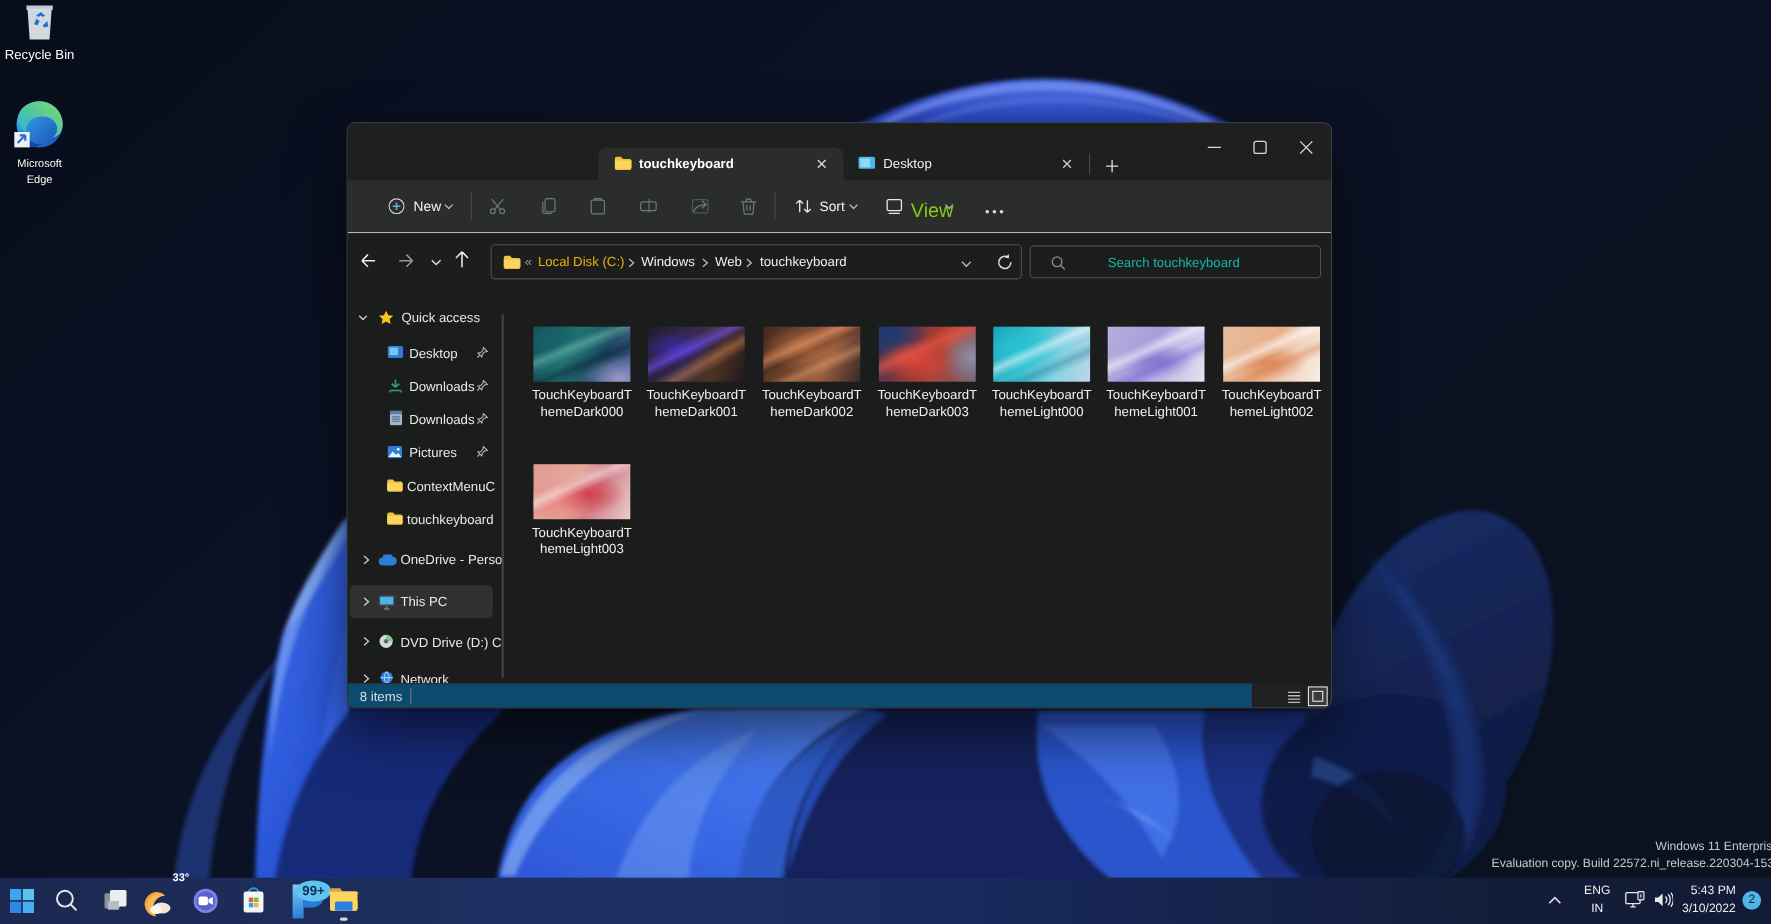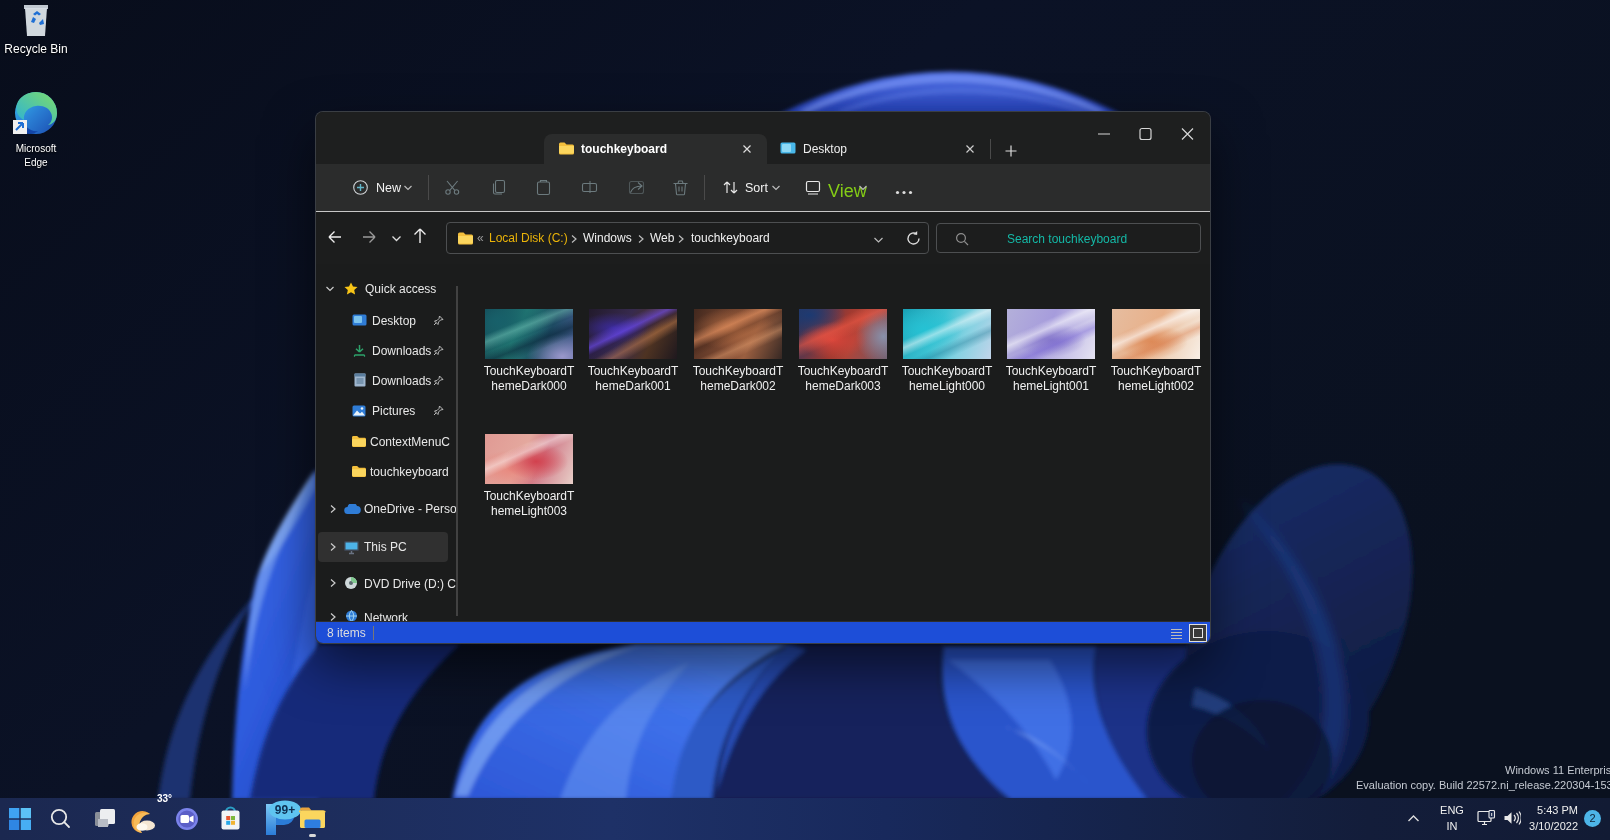--- a/index.html
+++ b/index.html
@@ -386,40 +386,40 @@
         </svg>
       <svg class="abs" style="left:27px;top:346px" width="17" height="12" viewBox="0 0 17 12">
           <circle cx="8.5" cy="6" r="5.5" fill="#2f7cd6"></circle>
           <path d="M3,6 h11 M8.5,0.5 a8,8 0 0 1 0,11 M8.5,0.5 a8,8 0 0 0 0,11" stroke="#9fd1f0" stroke-width="1" fill="none"></path>
         </svg>
       <span class="abs" style="left:48px;top:347px;">Network</span>
     </div>
 
     <div class="abs" style="left:140px;top:174px;width:2px;height:330px;background:#424242;"></div>
 
-    <div class="abs" id="files" style="left:150px;top:152px;width:744px;height:357px;">
+    <div class="abs" id="files" style="left:150px;top:140px;width:744px;height:357px;">
       <div class="abs" style="left:19px;top:45px;width:88px;height:50px;background:linear-gradient(158deg, rgba(0,0,0,0) 30%, rgba(140,225,205,0.40) 39%, rgba(0,0,0,0) 50%),linear-gradient(158deg, rgba(0,0,0,0) 52%, rgba(8,35,55,0.55) 62%, rgba(0,0,0,0) 74%),radial-gradient(ellipse 55px 35px at 88% 95%, #9a98cc 0%, rgba(154,152,204,0) 65%),radial-gradient(ellipse 70px 45px at 15% 25%, #17606a 0%, rgba(23,96,106,0) 75%),linear-gradient(115deg, #123c4c 0%, #247d74 38%, #1d4a62 68%, #4e5e96 100%);"></div>
       <div class="abs" style="left:11px;top:100px;width:104px;text-align:center;font-size:12px;line-height:15px;color:#f0f0f0;">TouchKeyboardT<br>hemeDark000</div>
       <div class="abs" style="left:123px;top:45px;width:88px;height:50px;background:linear-gradient(154deg, rgba(0,0,0,0) 30%, rgba(110,75,245,0.65) 42%, rgba(40,25,90,0.3) 50%, rgba(0,0,0,0) 58%),linear-gradient(150deg, rgba(0,0,0,0) 52%, rgba(235,150,90,0.40) 62%, rgba(0,0,0,0) 72%),radial-gradient(ellipse 50px 22px at 28% 38%, #3a2a9a 0%, rgba(58,42,154,0) 70%),linear-gradient(115deg, #221a2c 0%, #372a4e 40%, #4e3322 70%, #1e181e 100%);"></div>
       <div class="abs" style="left:115px;top:100px;width:104px;text-align:center;font-size:12px;line-height:15px;color:#f0f0f0;">TouchKeyboardT<br>hemeDark001</div>
       <div class="abs" style="left:228px;top:45px;width:88px;height:50px;background:linear-gradient(156deg, rgba(0,0,0,0) 25%, rgba(235,150,100,0.55) 36%, rgba(60,30,20,0.25) 46%, rgba(0,0,0,0) 54%),linear-gradient(156deg, rgba(0,0,0,0) 58%, rgba(240,170,120,0.4) 66%, rgba(0,0,0,0) 76%),radial-gradient(ellipse 60px 30px at 45% 40%, #b06a42 0%, rgba(176,106,66,0) 70%),linear-gradient(115deg, #42281e 0%, #7e4a32 45%, #9a5f40 65%, #362824 100%);"></div>
       <div class="abs" style="left:220px;top:100px;width:104px;text-align:center;font-size:12px;line-height:15px;color:#f0f0f0;">TouchKeyboardT<br>hemeDark002</div>
       <div class="abs" style="left:333px;top:45px;width:88px;height:50px;background:linear-gradient(156deg, rgba(0,0,0,0) 30%, rgba(245,90,70,0.55) 42%, rgba(0,0,0,0) 55%),radial-gradient(ellipse 50px 26px at 38% 62%, #d8453a 0%, rgba(216,69,58,0) 70%),radial-gradient(ellipse 48px 30px at 12% 12%, #1c3a72 0%, rgba(28,58,114,0) 75%),radial-gradient(ellipse 40px 40px at 96% 55%, #8890aa 0%, rgba(136,144,170,0) 70%),linear-gradient(115deg, #25335e 0%, #a23a30 48%, #b04438 62%, #6e5866 100%);"></div>
       <div class="abs" style="left:325px;top:100px;width:104px;text-align:center;font-size:12px;line-height:15px;color:#f0f0f0;">TouchKeyboardT<br>hemeDark003</div>
       <div class="abs" style="left:437px;top:45px;width:88px;height:50px;background:linear-gradient(156deg, rgba(0,0,0,0) 35%, rgba(255,255,255,0.5) 44%, rgba(0,0,0,0) 54%),linear-gradient(156deg, rgba(0,0,0,0) 60%, rgba(20,110,140,0.35) 68%, rgba(0,0,0,0) 78%),radial-gradient(ellipse 55px 30px at 25% 40%, #25c2d4 0%, rgba(37,194,212,0) 70%),linear-gradient(115deg, #18a0b4 0%, #3cc2d2 40%, #86d2e2 68%, #c2d4ea 100%);"></div>
       <div class="abs" style="left:429px;top:100px;width:104px;text-align:center;font-size:12px;line-height:15px;color:#f0f0f0;">TouchKeyboardT<br>hemeLight000</div>
       <div class="abs" style="left:541px;top:45px;width:88px;height:50px;background:linear-gradient(156deg, rgba(0,0,0,0) 32%, rgba(255,255,255,0.55) 42%, rgba(0,0,0,0) 52%),linear-gradient(156deg, rgba(0,0,0,0) 55%, rgba(110,90,210,0.4) 64%, rgba(0,0,0,0) 74%),radial-gradient(ellipse 50px 24px at 50% 62%, #8678cc 0%, rgba(134,120,204,0) 70%),linear-gradient(115deg, #b4b0da 0%, #a69cdc 45%, #c8c2e8 72%, #e6e4f2 100%);"></div>
       <div class="abs" style="left:533px;top:100px;width:104px;text-align:center;font-size:12px;line-height:15px;color:#f0f0f0;">TouchKeyboardT<br>hemeLight001</div>
       <div class="abs" style="left:646px;top:45px;width:88px;height:50px;background:linear-gradient(156deg, rgba(0,0,0,0) 32%, rgba(255,255,255,0.6) 42%, rgba(0,0,0,0) 52%),linear-gradient(156deg, rgba(0,0,0,0) 56%, rgba(215,120,70,0.4) 64%, rgba(0,0,0,0) 74%),radial-gradient(ellipse 52px 24px at 45% 65%, #dd8a58 0%, rgba(221,138,88,0) 70%),linear-gradient(115deg, #e6bda0 0%, #e8b089 48%, #f0d6c0 72%, #f8efe6 100%);"></div>
       <div class="abs" style="left:638px;top:100px;width:104px;text-align:center;font-size:12px;line-height:15px;color:#f0f0f0;">TouchKeyboardT<br>hemeLight002</div>
       <div class="abs" style="left:19px;top:170px;width:88px;height:50px;background:linear-gradient(156deg, rgba(0,0,0,0) 30%, rgba(255,255,255,0.45) 40%, rgba(0,0,0,0) 50%),radial-gradient(ellipse 46px 26px at 58% 55%, #d2414e 0%, rgba(210,65,78,0) 70%),radial-gradient(ellipse 55px 28px at 28% 72%, #e88a80 0%, rgba(232,138,128,0) 70%),linear-gradient(115deg, #e09a94 0%, #e4a89e 42%, #d07a88 62%, #e8cfc8 100%);"></div>
       <div class="abs" style="left:11px;top:225px;width:104px;text-align:center;font-size:12px;line-height:15px;color:#f0f0f0;">TouchKeyboardT<br>hemeLight003</div>
     </div>
 
-    <div class="abs" style="left:0;top:509px;width:894px;height:24px;background:#1d4ed8;border-top:1px solid #2e2e2e;">
+    <div class="abs" style="left:0;top:509px;width:822px;height:24px;background:#0c4a6e;border-top:1px solid #2e2e2e;">
       <span class="abs" style="left:11px;top:4px;font-size:12px;color:#ddd;">8 items</span>
       <div class="abs" style="left:57px;top:4px;width:1px;height:14px;background:#777;"></div>
       <svg class="abs" style="left:853px;top:4px" width="15" height="15" viewBox="0 0 15 15">
         <g stroke="#bbb" stroke-width="1.2">
             <path d="M2,3.5 h11 M2,6.5 h11 M2,9.5 h11 M2,12.5 h11"></path>
           </g>
       </svg>
       <div class="abs" style="left:873px;top:2px;width:18px;height:18px;border:1px solid #e0e0e0;background:#3a3a3a;">
         <div class="abs" style="left:3px;top:3px;width:10px;height:10px;border:1.5px solid #e8e8e8;"></div>
       </div>

